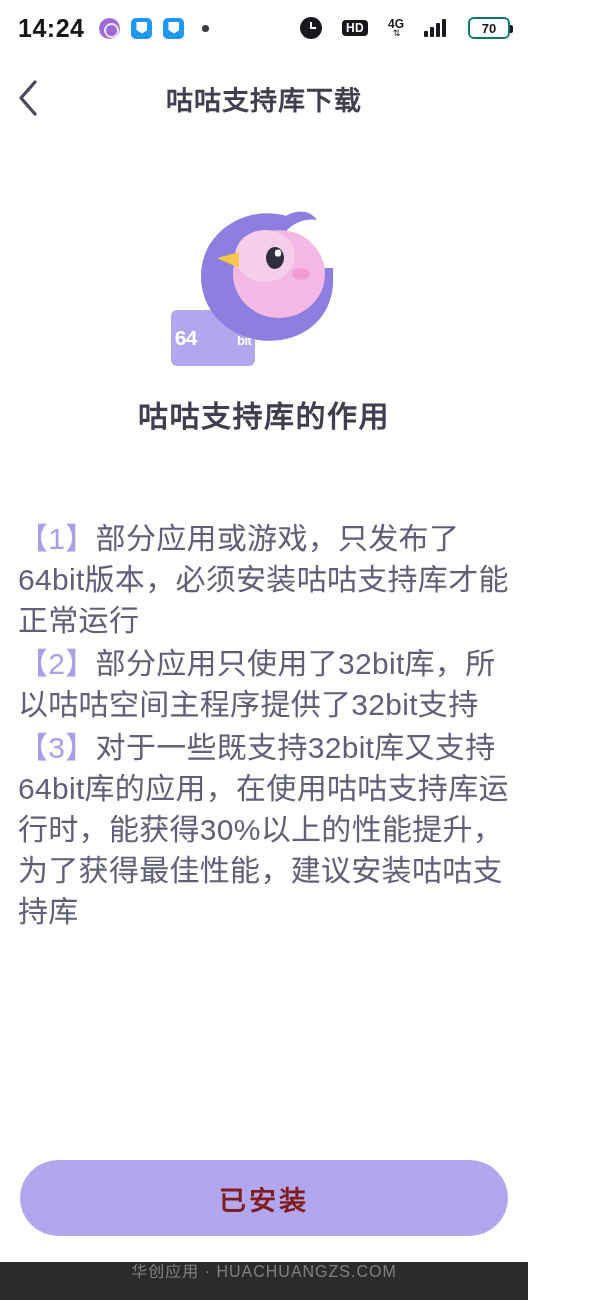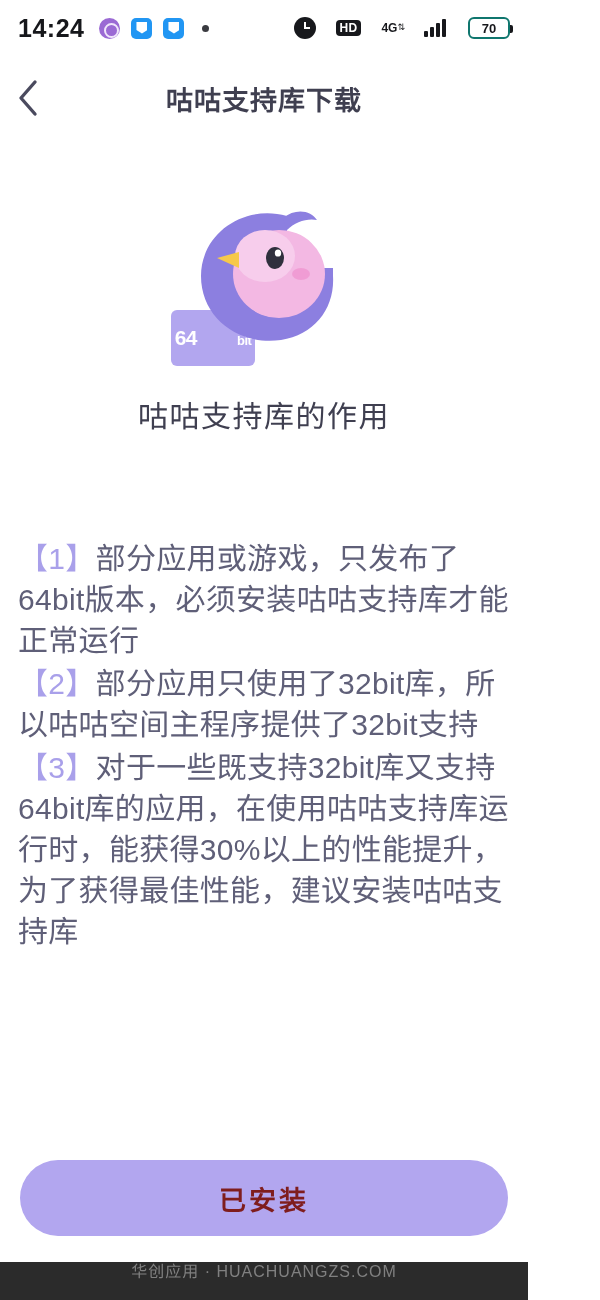--- a/index.html
+++ b/index.html
@@ -109,21 +109,21 @@
     font-weight: 700;
     color: #ffffff;
     background: #17181c;
     border-radius: 4px;
     padding: 2px 4px;
     line-height: 1;
     letter-spacing: .3px;
   }
   .ic-4g {
     display: flex;
-    flex-direction: row;
+    flex-direction: column;
     align-items: center;
     line-height: 1;
   }
   .ic-4g .g4 {
     font-size: 12px;
     font-weight: 700;
     color: #17181c;
   }
   .ic-4g .arrows {
     font-size: 9px;
@@ -234,24 +234,24 @@
   }
   .logo-badge span small { font-size: 13px; padding-left: 40px; }
   .logo-svg {
     position: absolute;
     left: 14px;
     top: 0;
   }
 
   .section-title {
     font-size: 30px;
-    font-weight: 400;
+    font-weight: 700;
     color: #3f3f50;
     letter-spacing: 1.5px;
-    margin-bottom: 92px;
+    margin-bottom: 72px;
   }
 
   .desc {
     width: 100%;
     padding: 0 18px;
     color: #5f5f78;
     font-size: 30px;
     line-height: 41px;
     letter-spacing: .3px;
     margin-top: 10px;

